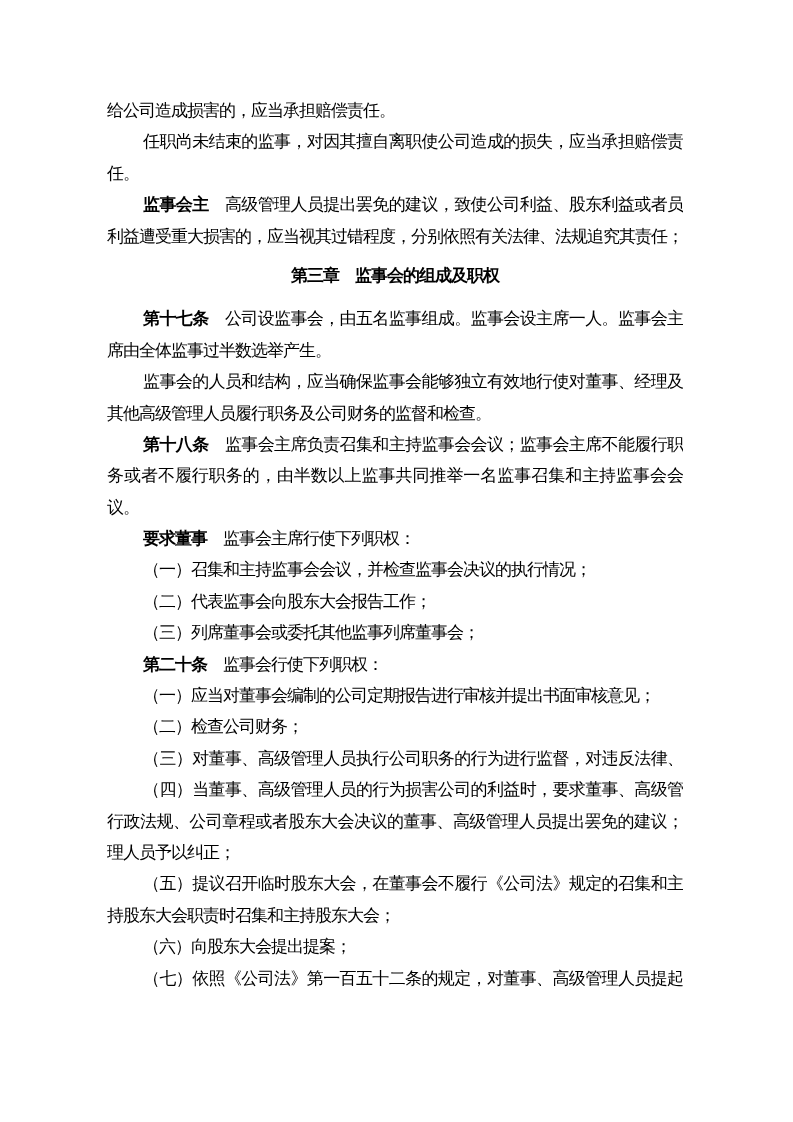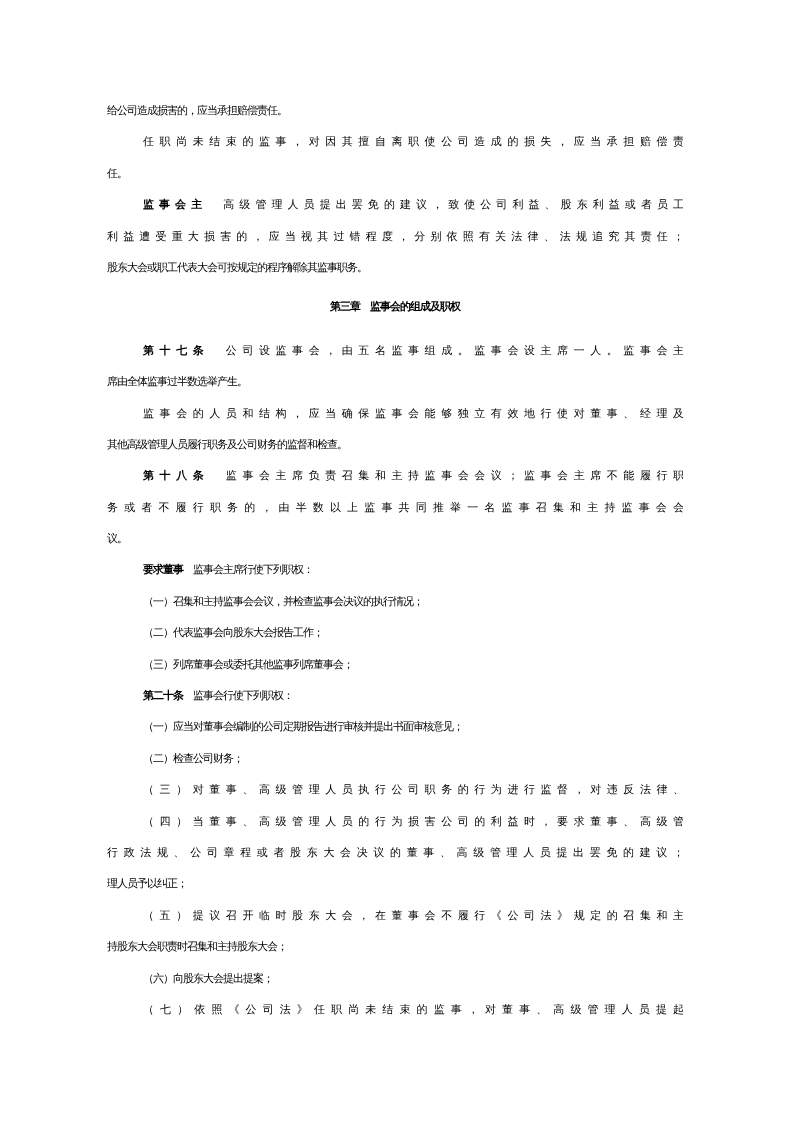--- a/index.html
+++ b/index.html
@@ -16,21 +16,21 @@
     font-family: "Liberation Serif", "DejaVu Serif", serif;
     color: #000000;
   }
   .content {
     position: absolute;
     left: 107px;
     top: 95px;
     width: 576px;
   }
   .line {
-    font-size: 11px;
+    font-size: 17px;
     letter-spacing: -1px;
     line-height: 31.4px;
     height: 31.4px;
     overflow: hidden;
     text-align: left;
     white-space: normal;
   }
   .line.indent,
   .line.indent-justify {
     text-indent: 36px;
@@ -54,21 +54,20 @@
 </head>
 <body>
 
 <div class="page">
   <div class="content">
       <div class="line plain"><span>给公司造成损害的，应当承担赔偿责任。</span></div>
       <div class="line indent-justify"><span>任职尚未结束的监事，对因其擅自离职使公司造成的损失，应当承担赔偿责</span></div>
       <div class="line plain"><span>任。</span></div>
       <div class="line indent-justify"><span class="bold">监事会主</span><span>　高级管理人员提出罢免的建议，致使公司利益、股东利益或者员工</span></div>
       <div class="line justify"><span>利益遭受重大损害的，应当视其过错程度，分别依照有关法律、法规追究其责任；</span></div>
-      <div class="line plain"><span>股东大会或职工代表大会可按规定的程序解除其监事职务。</span></div>
       <div class="line heading"><span>第三章　监事会的组成及职权</span></div>
       <div class="line indent-justify"><span class="bold">第十七条</span><span>　公司设监事会，由五名监事组成。监事会设主席一人。监事会主</span></div>
       <div class="line plain"><span>席由全体监事过半数选举产生。</span></div>
       <div class="line indent-justify"><span>监事会的人员和结构，应当确保监事会能够独立有效地行使对董事、经理及</span></div>
       <div class="line plain"><span>其他高级管理人员履行职务及公司财务的监督和检查。</span></div>
       <div class="line indent-justify"><span class="bold">第十八条</span><span>　监事会主席负责召集和主持监事会会议；监事会主席不能履行职</span></div>
       <div class="line justify"><span>务或者不履行职务的，由半数以上监事共同推举一名监事召集和主持监事会会</span></div>
       <div class="line plain"><span>议。</span></div>
       <div class="line indent"><span class="bold">要求董事</span><span>　监事会主席行使下列职权：</span></div>
       <div class="line indent"><span>（一）召集和主持监事会会议，并检查监事会决议的执行情况；</span></div>
@@ -77,15 +76,15 @@
       <div class="line indent"><span class="bold">第二十条</span><span>　监事会行使下列职权：</span></div>
       <div class="line indent"><span>（一）应当对董事会编制的公司定期报告进行审核并提出书面审核意见；</span></div>
       <div class="line indent"><span>（二）检查公司财务；</span></div>
       <div class="line indent-justify"><span>（三）对董事、高级管理人员执行公司职务的行为进行监督，对违反法律、</span></div>
       <div class="line indent-justify"><span>（四）当董事、高级管理人员的行为损害公司的利益时，要求董事、高级管</span></div>
       <div class="line justify"><span>行政法规、公司章程或者股东大会决议的董事、高级管理人员提出罢免的建议；</span></div>
       <div class="line plain"><span>理人员予以纠正；</span></div>
       <div class="line indent-justify"><span>（五）提议召开临时股东大会，在董事会不履行《公司法》规定的召集和主</span></div>
       <div class="line plain"><span>持股东大会职责时召集和主持股东大会；</span></div>
       <div class="line indent"><span>（六）向股东大会提出提案；</span></div>
-      <div class="line indent-justify"><span>（七）依照《公司法》任职尚未结束的监事，对董事、高级管理人员提起</span></div>
+      <div class="line indent-justify"><span>（七）依照《公司法》第一百五十二条的规定，对董事、高级管理人员提起</span></div>
     </div>
 </div>
 
 </body></html>

